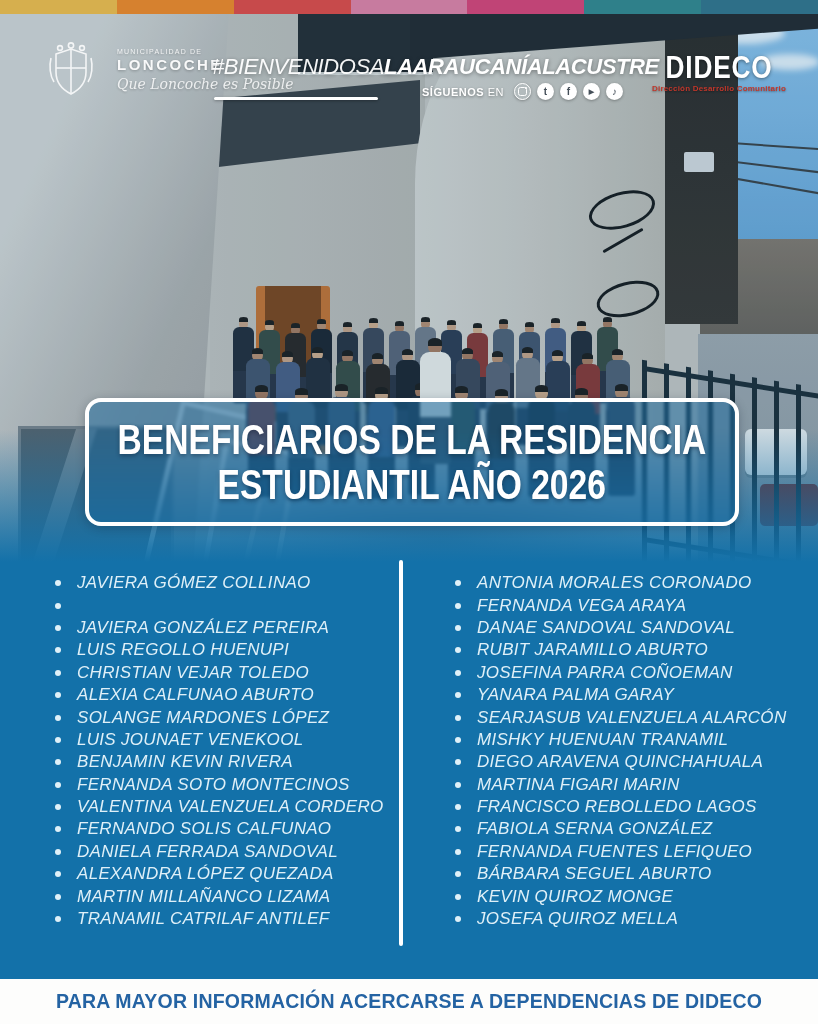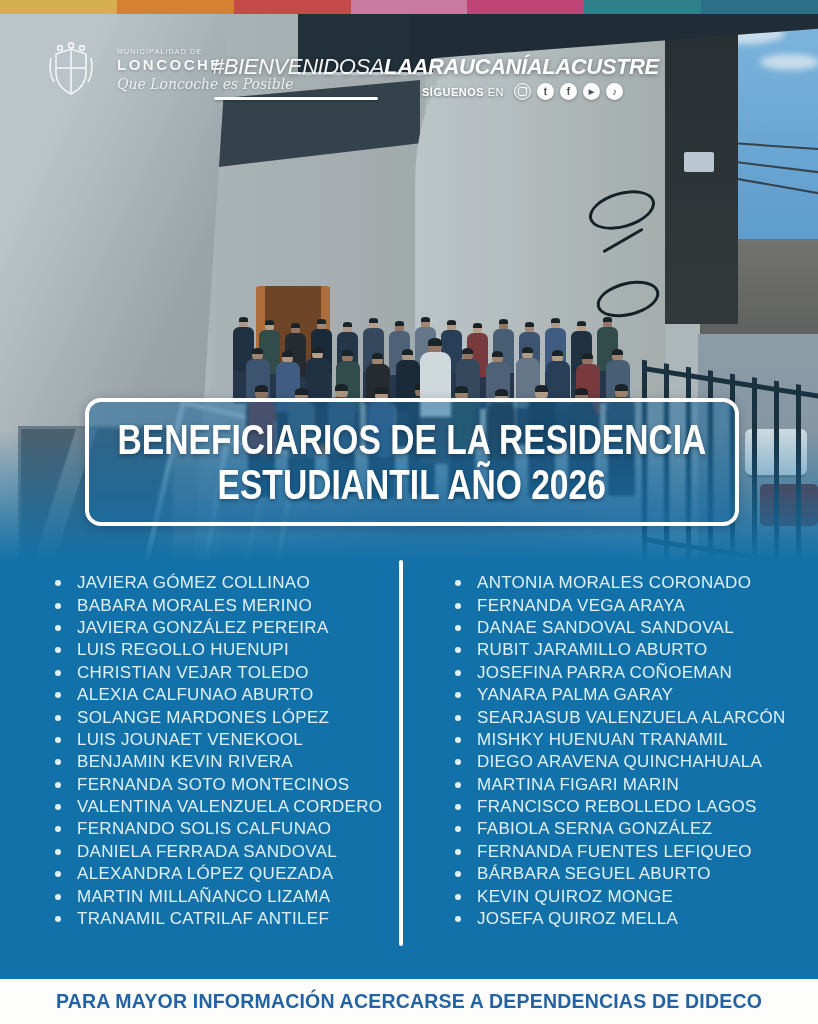--- a/index.html
+++ b/index.html
@@ -78,21 +78,21 @@
     display:flex;flex-direction:column;justify-content:center;align-items:center;
     box-shadow:0 2px 10px rgba(0,20,40,.25); -webkit-backdrop-filter:blur(1.5px);backdrop-filter:blur(1.5px);}
   .title-line{display:block;color:#fff;font-weight:800;font-size:42px;line-height:45px;white-space:nowrap;
     transform:scaleX(.8);transform-origin:50% 50%;letter-spacing:0;text-shadow:0 2px 5px rgba(0,15,35,.35);}
 
   
   .names{position:absolute;left:0;top:560px;width:818px;z-index:50;}
   .col{position:absolute;top:12px;width:350px;list-style:none;margin:0;padding:0;}
   .col-left{left:55px;}
   .col-right{left:455px;}
-  .col li{display:flex;align-items:center;height:22.4px;color:#DFF0F8;font-size:17px;font-weight:500;letter-spacing:.3px;white-space:nowrap;}
+  .col li{display:flex;align-items:center;height:22.4px;color:#DFF0F8;font-size:17px;font-weight:500;letter-spacing:.3px;white-space:nowrap;font-style:italic;}
   .col li .dot{width:6px;height:6px;border-radius:50%;background:#DFF0F8;margin-right:16px;flex:0 0 auto;}
   .divider{position:absolute;left:399px;top:0;width:4px;height:386px;background:#fff;border-radius:3px;}
 
   
   .footer{position:absolute;left:0;bottom:0;width:818px;height:45px;background:#fdfdfc;z-index:65;
     display:flex;align-items:center;justify-content:center;}
   .footer-text{color:#2463A3;font-size:19.5px;font-weight:600;letter-spacing:.2px;white-space:nowrap;}
 </style>
 </head>
 <body>
@@ -409,37 +409,40 @@
             <i></i>
             <u></u>
           </span>
           <span class="soc">t</span>
           <span class="soc">f</span>
           <span class="soc" style="font-size: 7px;">▶</span>
           <span class="soc">♪</span>
         </div>
     </div>
 
+    <div class="dideco">
+      <div class="dideco-name">DIDECO</div>
+      <div class="dideco-sub" id="didecoSub" style="color: rgb(194, 55, 43);">Dirección Desarrollo Comunitario</div>
+    </div>
   </div>
 
   <div class="title-box">
     <span class="title-line">BENEFICIARIOS DE LA RESIDENCIA</span>
     <span class="title-line">ESTUDIANTIL AÑO 2026</span>
   </div>
 
   <div class="names">
     <div class="divider"></div>
     <ul class="col col-left" id="colLeft">
         <li>
           <span class="dot"></span>
           <span>JAVIERA GÓMEZ COLLINAO</span>
         </li>
         <li>
           <span class="dot"></span>
-          <span>BABARA MORALES MERINO</span>
         </li>
         <li>
           <span class="dot"></span>
           <span>JAVIERA GONZÁLEZ PEREIRA</span>
         </li>
         <li>
           <span class="dot"></span>
           <span>LUIS REGOLLO HUENUPI</span>
         </li>
         <li>

